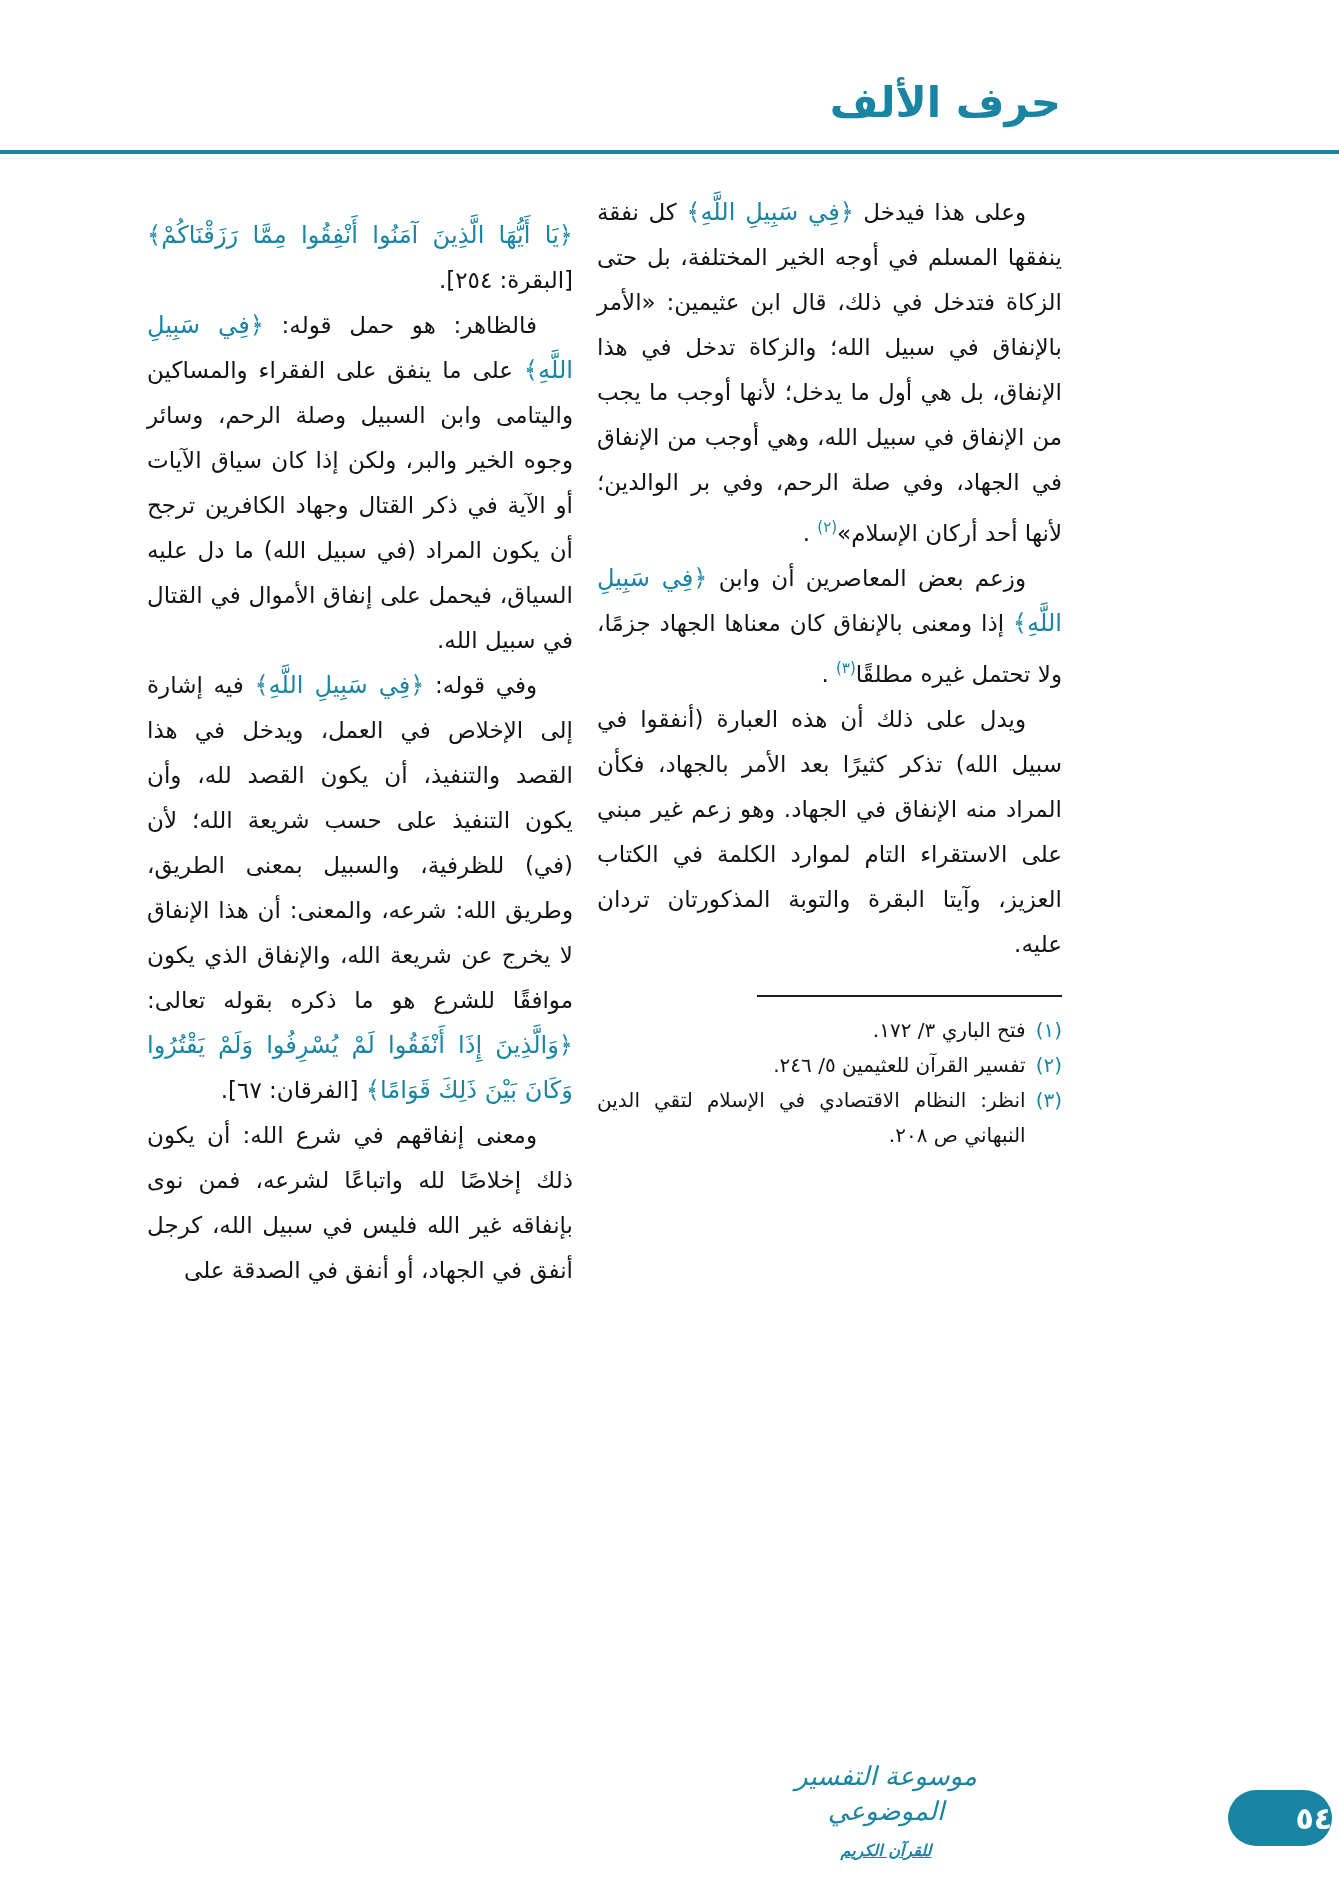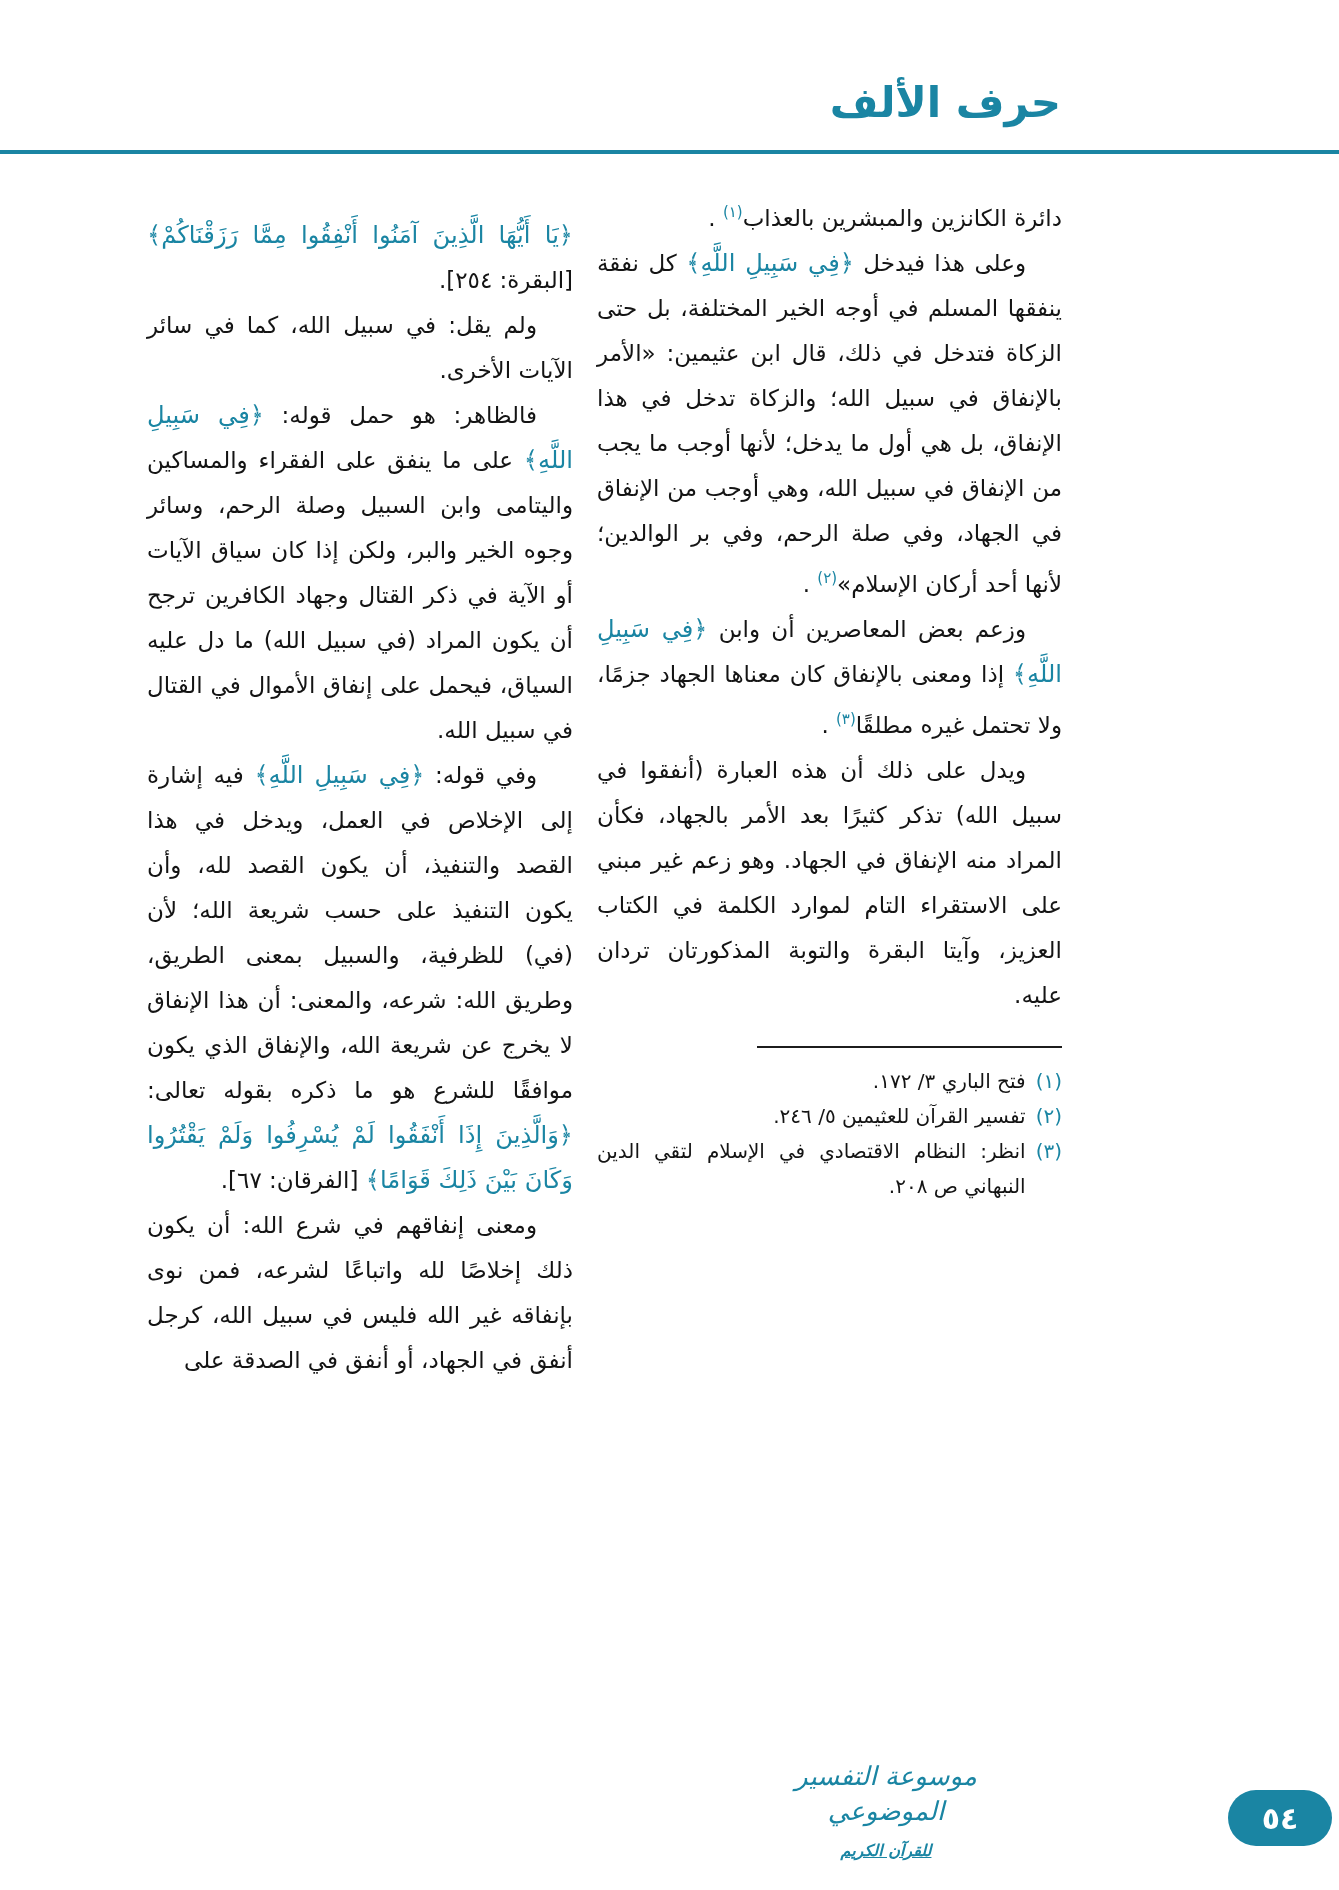--- a/index.html
+++ b/index.html
@@ -39,39 +39,38 @@
   .emblem {
     position:absolute; bottom:30px; right:318px; width:270px;
     text-align:center; color:var(--accent);
   }
   .emblem-title { font-size:26px; font-weight:400; font-style:italic; line-height:1.35; }
   .emblem-subtitle { font-size:16px; font-weight:700; font-style:italic; margin-top:12px;text-decoration:underline; }
 
   .page-badge {
     position:absolute; bottom:44px; right:7px; width:104px; height:56px;
     background:var(--accent); border-radius:28px;
-    display:flex; align-items:center; justify-content:center;
+    display:flex; align-items:center; 
     color:#ffffff; font-size:30px; font-weight:700;
   }
 </style>
 </head>
 <body>
 
 <div class="page">
 
   <header class="page-header">
     <div class="chapter-title">حرف الألف</div>
   </header>
 
   <div class="header-rule"></div>
 
   <main class="content">
     <section class="col col-right">
       <div id="col-right-paras">
-          <p class="para"><span class="run-n">دائرة الكانزين والمبشرين بالعذاب</span><span class="run-r">(١)</span><span class="run-n"> .</span></p>
           <p class="para indent"><span class="run-n">وعلى هذا فيدخل </span><span class="run-q">﴿فِي سَبِيلِ اللَّهِ﴾</span><span class="run-n"> كل نفقة ينفقها المسلم في أوجه الخير المختلفة، بل حتى الزكاة فتدخل في ذلك، قال ابن عثيمين: «الأمر بالإنفاق في سبيل الله؛ والزكاة تدخل في هذا الإنفاق، بل هي أول ما يدخل؛ لأنها أوجب ما يجب من الإنفاق في سبيل الله، وهي أوجب من الإنفاق في الجهاد، وفي صلة الرحم، وفي بر الوالدين؛ لأنها أحد أركان الإسلام»</span><span class="run-r">(٢)</span><span class="run-n"> .</span></p>
           <p class="para indent"><span class="run-n">وزعم بعض المعاصرين أن وابن </span><span class="run-q">﴿فِي سَبِيلِ اللَّهِ﴾</span><span class="run-n"> إذا ومعنى بالإنفاق كان معناها الجهاد جزمًا، ولا تحتمل غيره مطلقًا</span><span class="run-r">(٣)</span><span class="run-n"> .</span></p>
           <p class="para indent"><span class="run-n">ويدل على ذلك أن هذه العبارة (أنفقوا في سبيل الله) تذكر كثيرًا بعد الأمر بالجهاد، فكأن المراد منه الإنفاق في الجهاد. وهو زعم غير مبني على الاستقراء التام لموارد الكلمة في الكتاب العزيز، وآيتا البقرة والتوبة المذكورتان تردان عليه.</span></p>
         </div>
       <div class="footnotes">
         <div class="footnote-rule"></div>
         <div id="footnote-list">
             <div class="footnote">
               <span class="fn-num">(١)</span>
               <span class="fn-text">فتح الباري ٣/ ١٧٢.</span>
@@ -83,21 +82,20 @@
             <div class="footnote">
               <span class="fn-num">(٣)</span>
               <span class="fn-text">انظر: النظام الاقتصادي في الإسلام لتقي الدين النبهاني ص ٢٠٨.</span>
             </div>
           </div>
       </div>
     </section>
     <section class="col col-left">
       <div id="col-left-paras">
           <p class="para"><span class="run-q">﴿يَا أَيُّهَا الَّذِينَ آمَنُوا أَنْفِقُوا مِمَّا رَزَقْنَاكُمْ﴾</span><span class="run-n"> [البقرة: ٢٥٤].</span></p>
-          <p class="para indent"><span class="run-n">ولم يقل: في سبيل الله، كما في سائر الآيات الأخرى.</span></p>
           <p class="para indent"><span class="run-n">فالظاهر: هو حمل قوله: </span><span class="run-q">﴿فِي سَبِيلِ اللَّهِ﴾</span><span class="run-n"> على ما ينفق على الفقراء والمساكين واليتامى وابن السبيل وصلة الرحم، وسائر وجوه الخير والبر، ولكن إذا كان سياق الآيات أو الآية في ذكر القتال وجهاد الكافرين ترجح أن يكون المراد (في سبيل الله) ما دل عليه السياق، فيحمل على إنفاق الأموال في القتال في سبيل الله.</span></p>
           <p class="para indent"><span class="run-n">وفي قوله: </span><span class="run-q">﴿فِي سَبِيلِ اللَّهِ﴾</span><span class="run-n"> فيه إشارة إلى الإخلاص في العمل، ويدخل في هذا القصد والتنفيذ، أن يكون القصد لله، وأن يكون التنفيذ على حسب شريعة الله؛ لأن (في) للظرفية، والسبيل بمعنى الطريق، وطريق الله: شرعه، والمعنى: أن هذا الإنفاق لا يخرج عن شريعة الله، والإنفاق الذي يكون موافقًا للشرع هو ما ذكره بقوله تعالى: </span><span class="run-q">﴿وَالَّذِينَ إِذَا أَنْفَقُوا لَمْ يُسْرِفُوا وَلَمْ يَقْتُرُوا وَكَانَ بَيْنَ ذَلِكَ قَوَامًا﴾</span><span class="run-n"> [الفرقان: ٦٧].</span></p>
           <p class="para indent"><span class="run-n">ومعنى إنفاقهم في شرع الله: أن يكون ذلك إخلاصًا لله واتباعًا لشرعه، فمن نوى بإنفاقه غير الله فليس في سبيل الله، كرجل أنفق في الجهاد، أو أنفق في الصدقة على</span></p>
         </div>
     </section>
   </main>
 
   <div class="emblem">
     <div class="emblem-title">موسوعة التفسير الموضوعي</div>
     <div class="emblem-subtitle">للقرآن الكريم</div>

